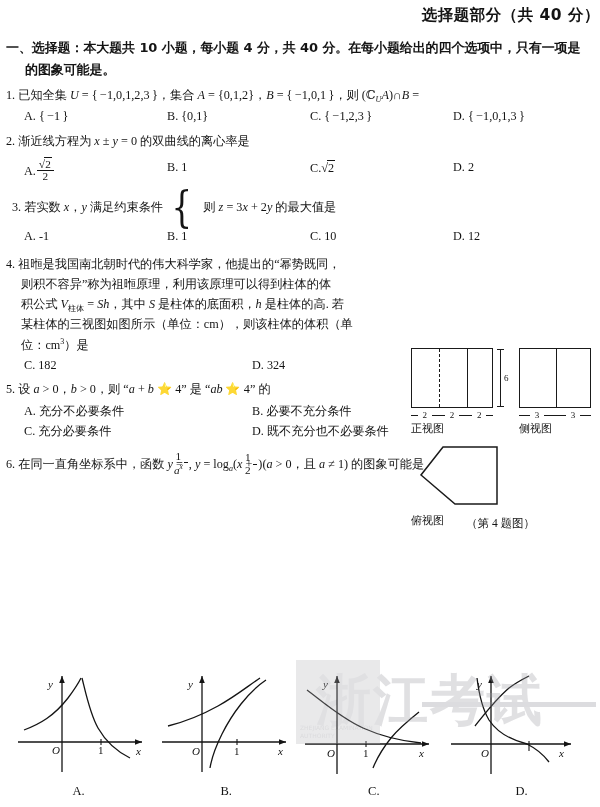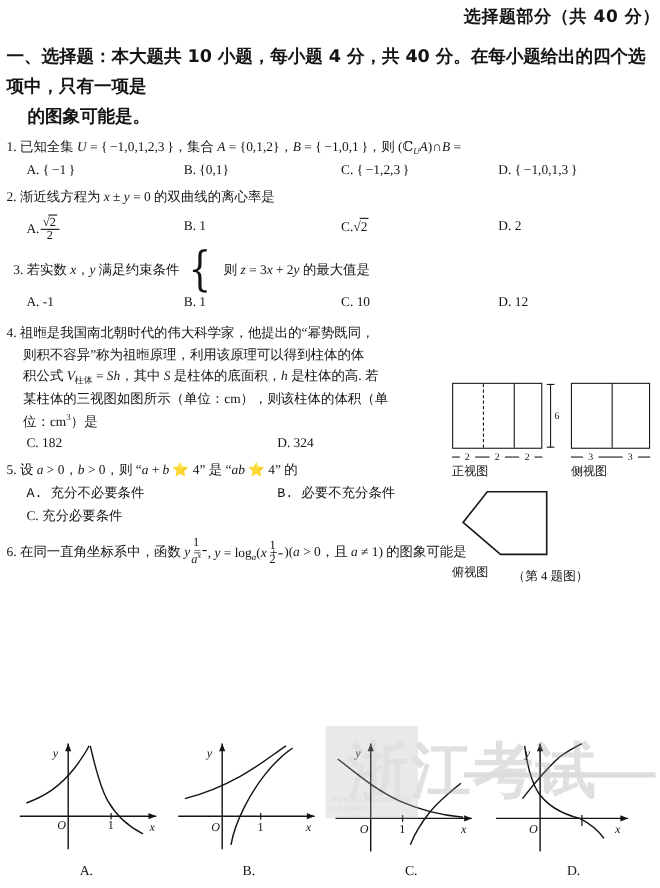--- a/index.html
+++ b/index.html
@@ -32,21 +32,21 @@
     font-size: 15.5px;
     letter-spacing: .5px;
     padding-top: 5px;
     margin-bottom: 11px;
   }
 
   
   .instruction {
     font-family: "DejaVu Sans", "Liberation Sans", sans-serif;
     font-weight: bold;
-    font-size: 16px;
+    font-size: 13px;
     line-height: 1.72;
     padding: 0 10px 0 6px;
     letter-spacing: -0.1px;
   }
   .instruction .ln2 { display: block; padding-left: 19px; }
 
   
   .q {
     position: relative;
     padding-left: 6px;
@@ -422,34 +422,38 @@
     </div>
 
     <div class="fig-caption">（第 4 题图）</div>
   </div>
 
   <div class="q" style="margin-top:5px;">
     <div class="qbody">
       <span>5.</span>
       <span>设 <i>a</i> &gt; 0，<i>b</i> &gt; 0，则 “<i>a</i> + <i>b</i> ⭐ 4” 是 “<i>ab</i> ⭐ 4” 的</span>
     </div>
-    <div class="opts2" style="margin-top:2px;font-family:Liberation Mono, monospace;">
+    <div class="opts2" style="margin-top:2px;">
       <div>
         <span>A.</span>
         <span>充分不必要条件</span>
       </div>
       <div>
         <span>B.</span>
         <span>必要不充分条件</span>
       </div>
     </div>
     <div class="opts2">
       <div>
         <span>C.</span>
         <span>充分必要条件</span>
+      </div>
+      <div>
+        <span>D.</span>
+        <span>既不充分也不必要条件</span>
       </div>
     </div>
   </div>
 
   <div class="q" style="margin-top:9px;">
     <div class="qbody" style="line-height:2.1;">
       <span>6.</span>
       <span>在同一直角坐标系中，函数 <i>y</i> =</span><span class="frac"><span class="num">1</span><span class="den"><i>a</i><sup><i>x</i></sup></span></span><span>, <i>y</i> = log<sub><i>a</i></sub>(<i>x</i> +</span><span class="frac"><span class="num">1</span><span class="den">2</span></span><span>)(<i>a</i> &gt; 0，且 <i>a</i> ≠ 1) 的图象可能是</span>
     </div>
   </div>

